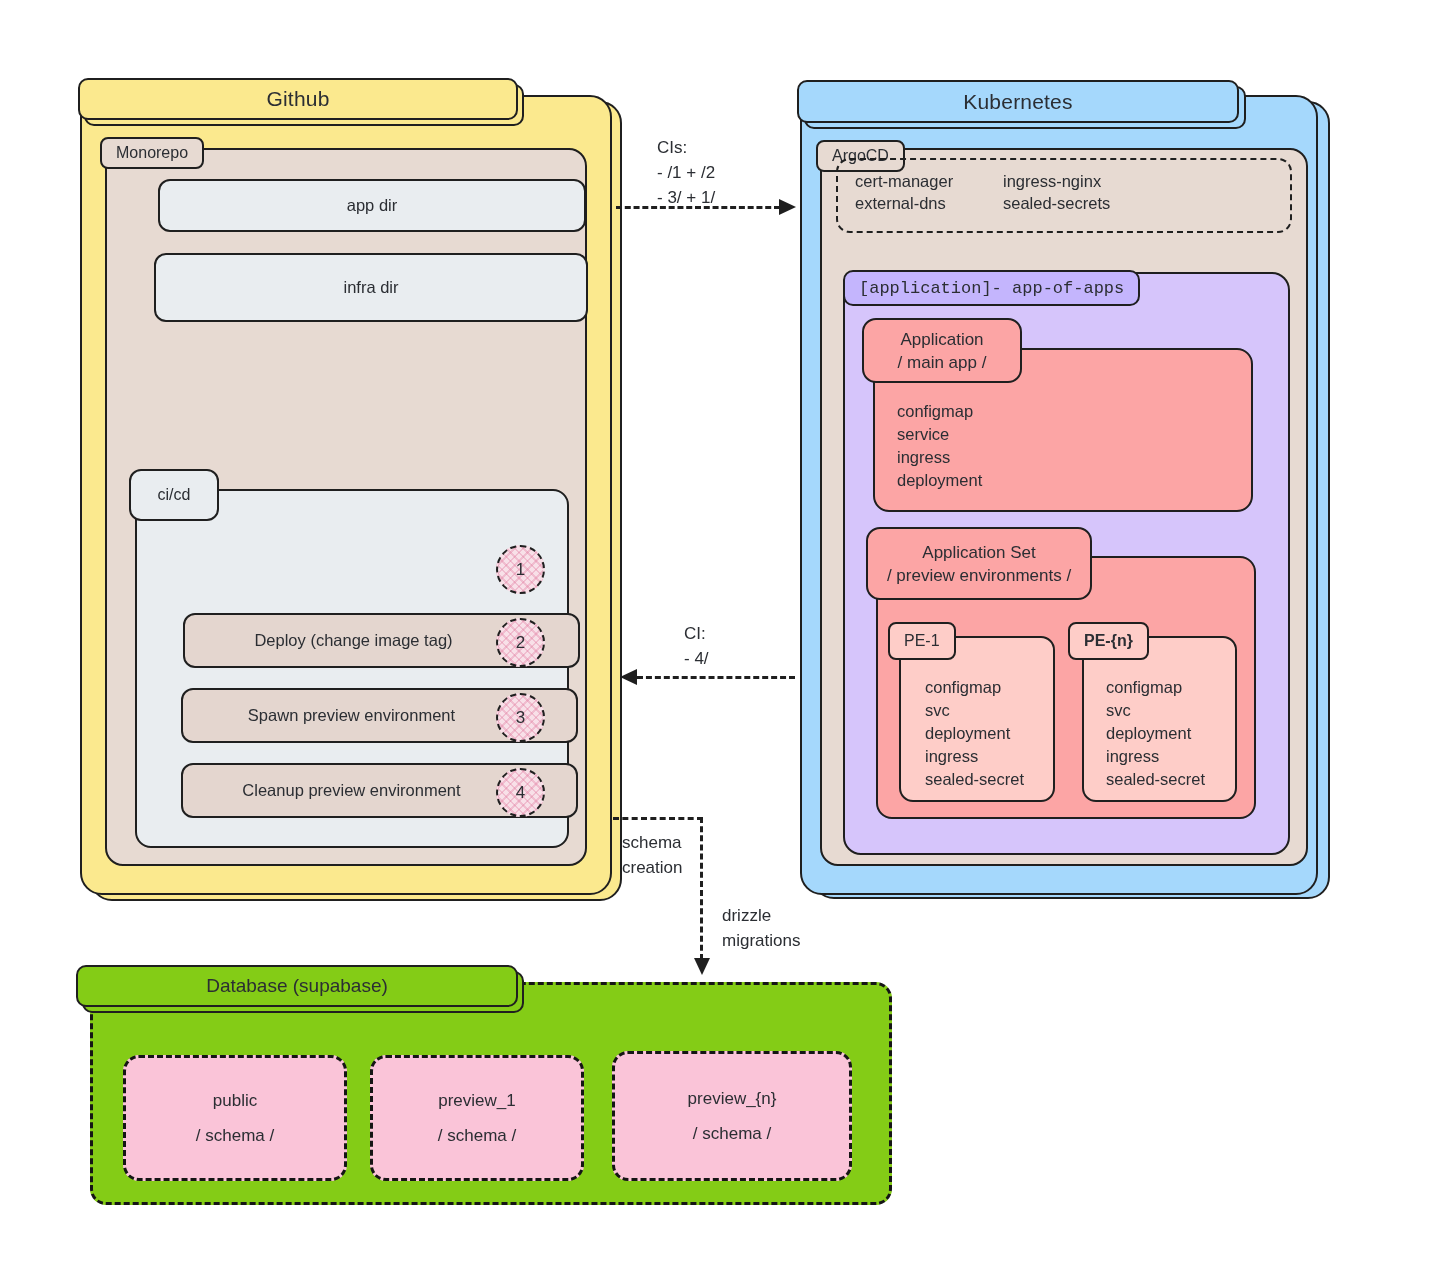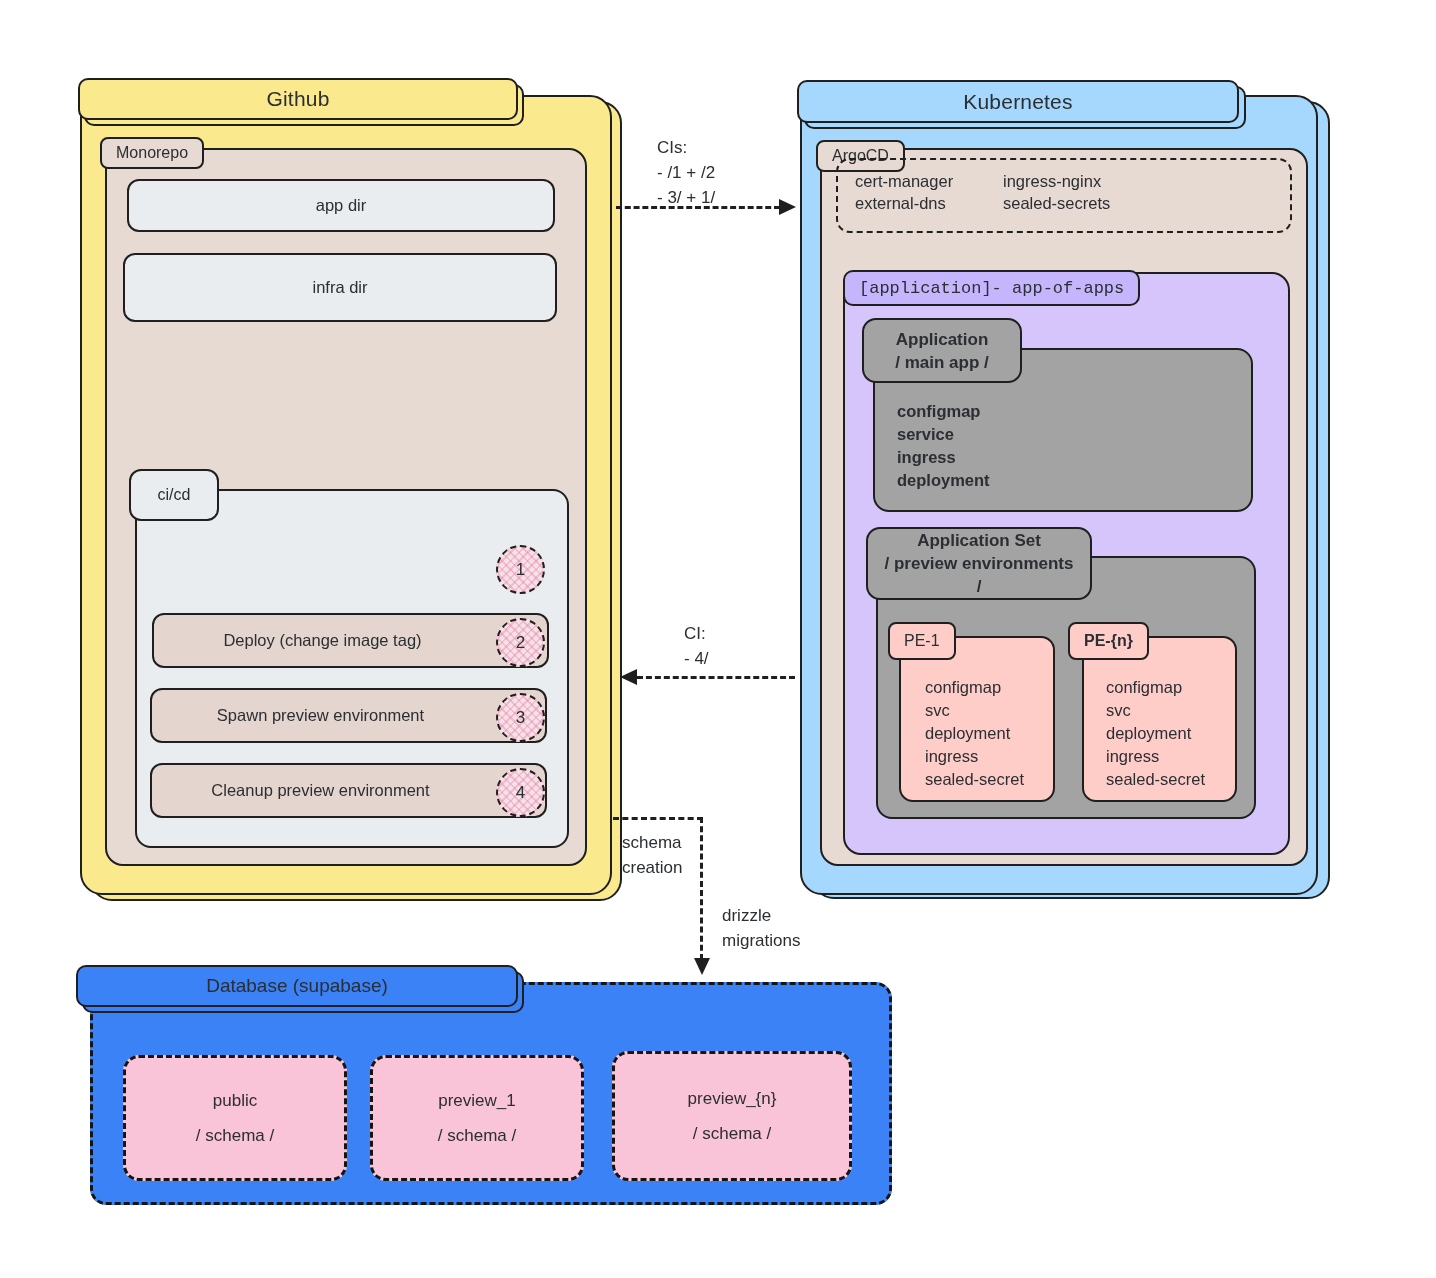--- a/index.html
+++ b/index.html
@@ -2,29 +2,29 @@
 <html><head>
 <meta charset="utf-8">
 <style>
   html,body{margin:0;padding:0;background:#ffffff;}
   #canvas{
     position:relative;width:1436px;height:1278px;background:#ffffff;overflow:hidden;
     font-family:"Liberation Sans","DejaVu Sans",sans-serif;color:#2b2e33;
   }
   .abs{position:absolute;box-sizing:border-box;}
   .box{position:absolute;box-sizing:border-box;border:2px solid #1f1f1f;}
-  .r20{border-radius:22px;} .r16{border-radius:16px;} .r12{border-radius:12px;} .r10{border-radius:10px;}
+  .r20{border-radius:22px;} .r16{border-radius:16px;} .r12{border-radius:12px;margin-left:31px;} .r10{border-radius:10px;}
   .cen{display:flex;align-items:center;justify-content:center;text-align:center;}
   .title{font-size:21px;letter-spacing:.2px;}
   .pre{white-space:pre-line;}
   
   .f-yellow{background:#fbe98e;} .f-tan{background:#e7dad2;} .f-tandark{background:#e4d6cf;}
   .f-gray{background:#e9edf0;} .f-blue{background:#a5d8fc;} .f-purple{background:#d6c5fb;}
-  .f-purple2{background:#c4b5fd;font-family:Liberation Mono, monospace;} .f-pink{background:#a3a3a3;font-weight:bold;} .f-salmon{background:#fecdc8;}
-  .f-green{background:#3b82f6;} .f-dbpink{background:#fac4d8;gap:11px;}
+  .f-purple2{background:#c4b5fd;font-family:Liberation Mono, monospace;} .f-pink{background:#fca5a5;} .f-salmon{background:#fecdc8;}
+  .f-green{background:#84cc16;} .f-dbpink{background:#fac4d8;gap:11px;}
   
   .tab{position:absolute;box-sizing:border-box;border:2px solid #1f1f1f;border-radius:10px;
        display:flex;align-items:center;justify-content:center;text-align:center;
        font-size:16px;padding:4px 14px;}
   
   .dash-h{position:absolute;height:0;border-top:3px dashed #1f1f1f;}
   .dash-v{position:absolute;width:0;border-left:3px dashed #1f1f1f;}
   .head-right{position:absolute;width:0;height:0;border-left:17px solid #1f1f1f;
               border-top:8px solid transparent;border-bottom:8px solid transparent;}
   .head-left{position:absolute;width:0;height:0;border-right:17px solid #1f1f1f;

